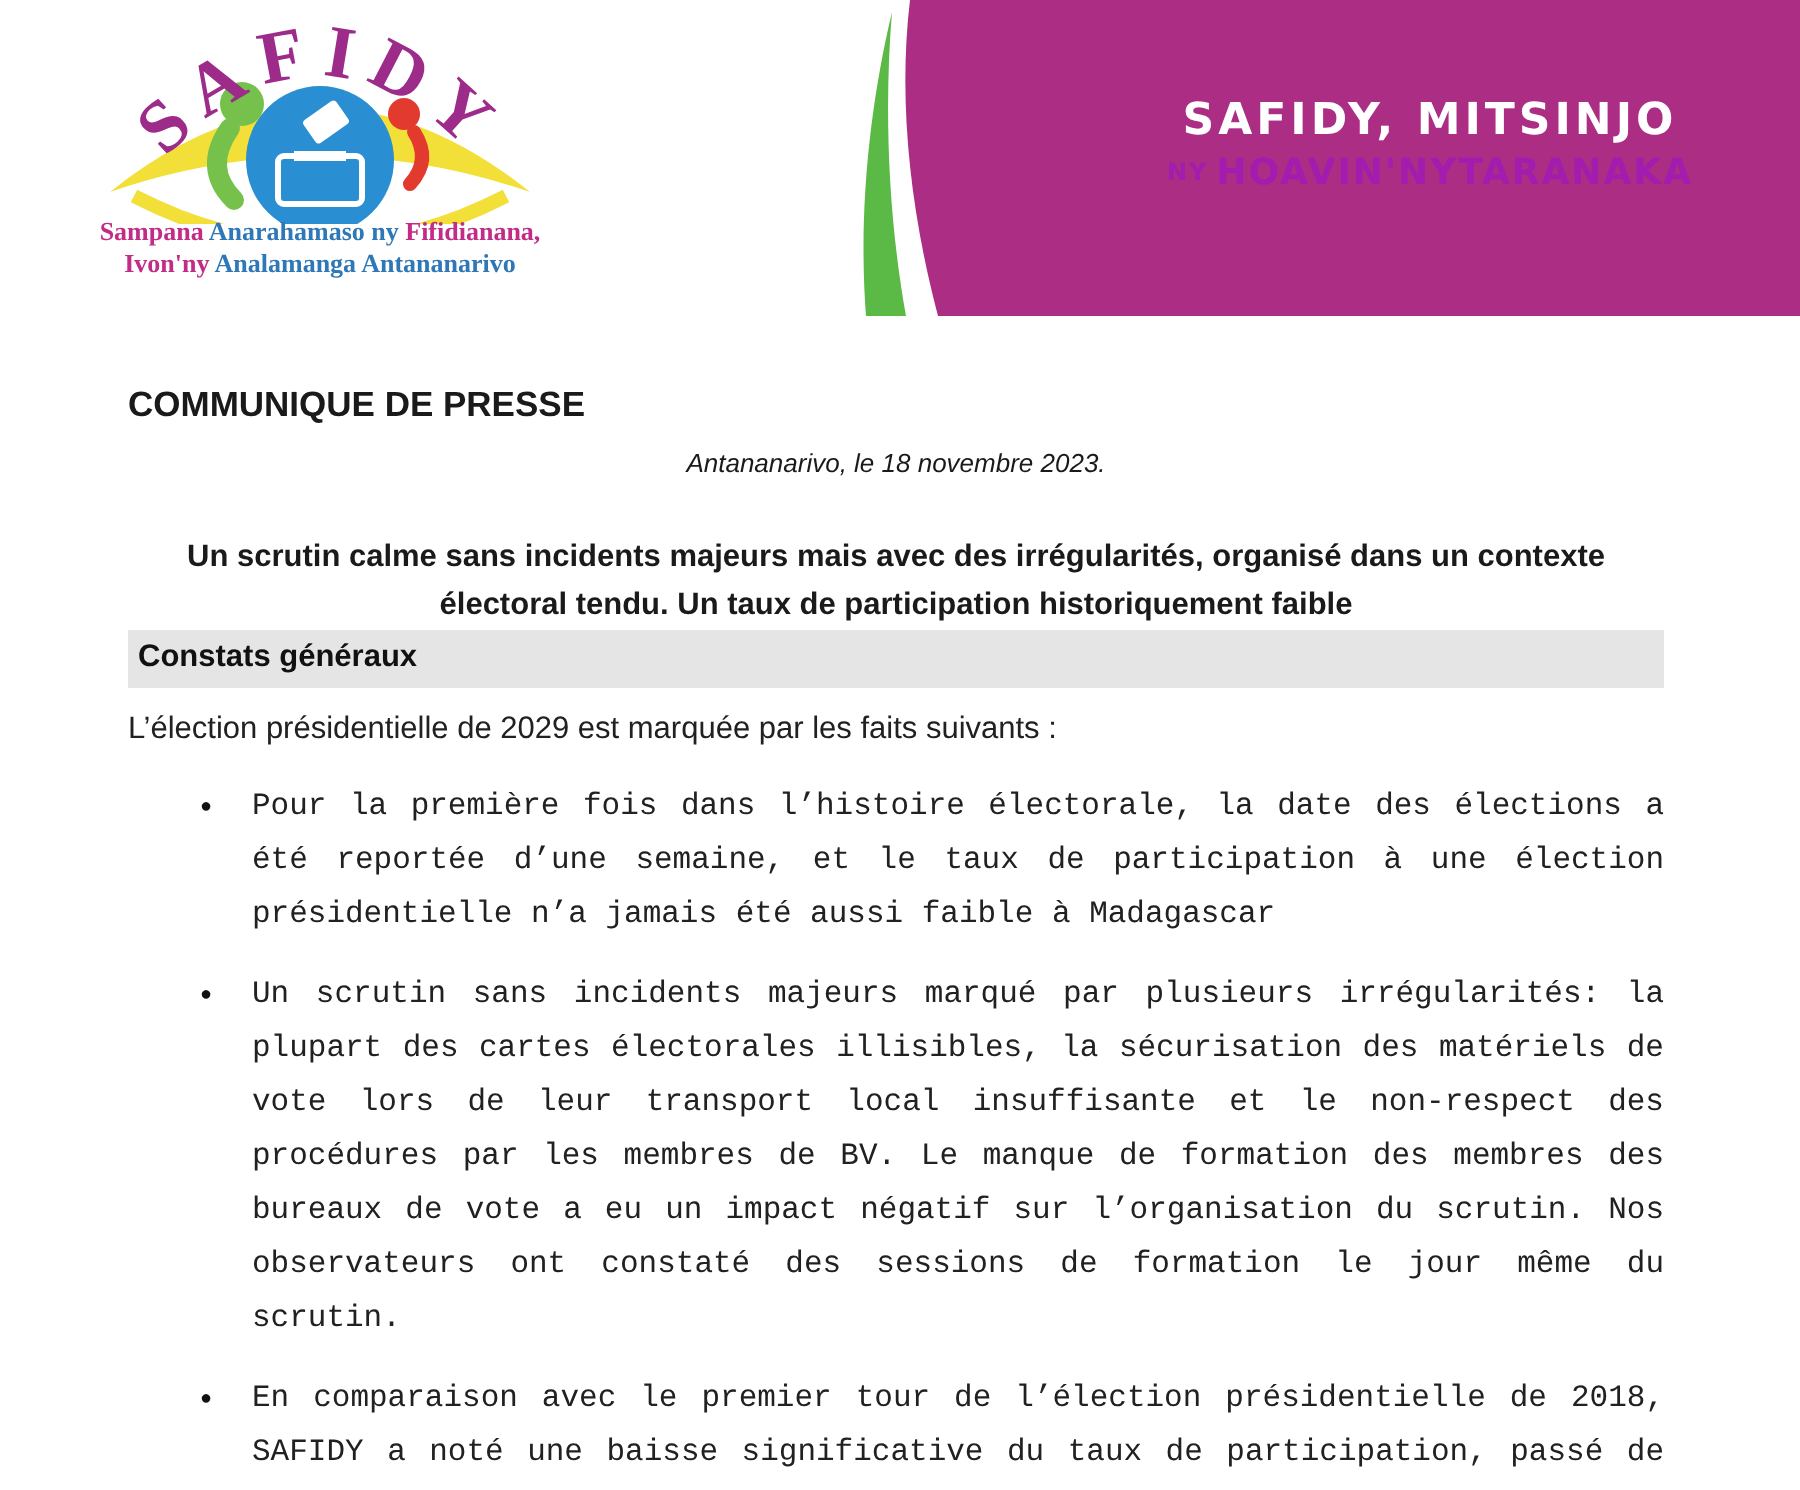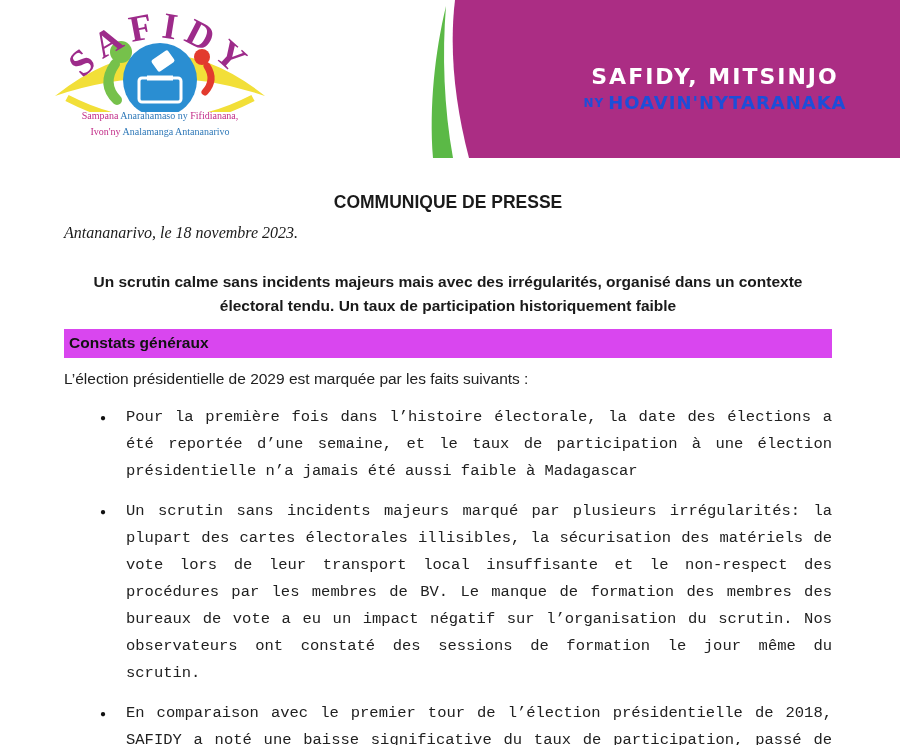--- a/index.html
+++ b/index.html
@@ -4,36 +4,36 @@
 <style>
   html,body{margin:0;padding:0;}
   body{
     width:900px;height:745px;background:#ffffff;overflow:hidden;
     font-family:"Liberation Sans",sans-serif;color:#212121;position:relative;
   }
   
   .header{position:relative;height:162px;width:900px;}
   .logo-block{position:absolute;left:30px;top:0;width:260px;text-align:center;}
   .logo-svg{display:block;margin:0 auto;}
-  .tagline{font-family:"Liberation Serif",serif;font-weight:normal;font-size:10px;line-height:16px;margin-top:-4px;}
+  .tagline{font-family:"Liberation Serif",serif;font-weight:bold;font-size:13px;line-height:16px;margin-top:-4px;}
   .seg-magenta{color:#c22c87;}
   .seg-blue{color:#2e78b8;}
   .banner{position:absolute;top:0;right:0;width:475px;height:160px;}
   .banner svg{position:absolute;top:0;left:0;}
   .banner-text{position:absolute;left:125px;top:48px;width:330px;text-align:center;
-    font-family:"DejaVu Sans",sans-serif;font-weight:800;margin-top:16px;}
+    font-family:"DejaVu Sans",sans-serif;font-weight:800;}
   .banner-line1{color:#ffffff;font-size:22px;letter-spacing:2px;white-space:nowrap;}
-  .banner-line2{color:#1d4ed8;font-size:18px;letter-spacing:1px;margin-top:3px;white-space:nowrap;}
+  .banner-line2{color:#a21caf;font-size:18px;letter-spacing:1px;margin-top:3px;white-space:nowrap;}
   .banner-line2 .small{font-size:12px;letter-spacing:1px;vertical-align:2px;margin-right:4px;}
   
   .doc{padding:0 68px 0 64px;}
-  .title{margin-top:30px;text-align:center;font-weight:bold;font-size:17.5px;color:#1a1a1a;}
-  .dateline{margin-top:11px;text-align:left;font-style:italic;font-size:16px;color:#1a1a1a;font-family:Liberation Serif, serif;}
+  .title{margin-top:30px;font-weight:bold;font-size:17.5px;color:#1a1a1a;}
+  .dateline{margin-top:11px;text-align:center;font-style:italic;font-size:13px;color:#1a1a1a;}
   .subtitle{margin-top:28px;text-align:center;font-weight:bold;font-size:15.5px;line-height:24px;color:#1a1a1a;}
-  .section-bar{margin-top:11px;background:#d946ef;font-weight:bold;font-size:15.5px;
+  .section-bar{background:#e5e5e5;font-weight:bold;font-size:15.5px;
     padding:5px 5px 6px 5px;color:#111;}
   .intro{margin-top:9px;font-size:15.5px;line-height:24px;}
   .bullets{list-style:none;margin:13px 0 0 0;padding:0;}
   .bullets li{display:flex;margin-bottom:13px;}
   .dot{width:14px;margin-left:36px;margin-right:12px;font-size:10px;line-height:27px;flex:none;color:#111;}
   .btext{flex:1;text-align:justify;font-size:15.5px;line-height:27px;font-family:Liberation Mono, monospace;}
 </style>
 </head>
 <body>
 

